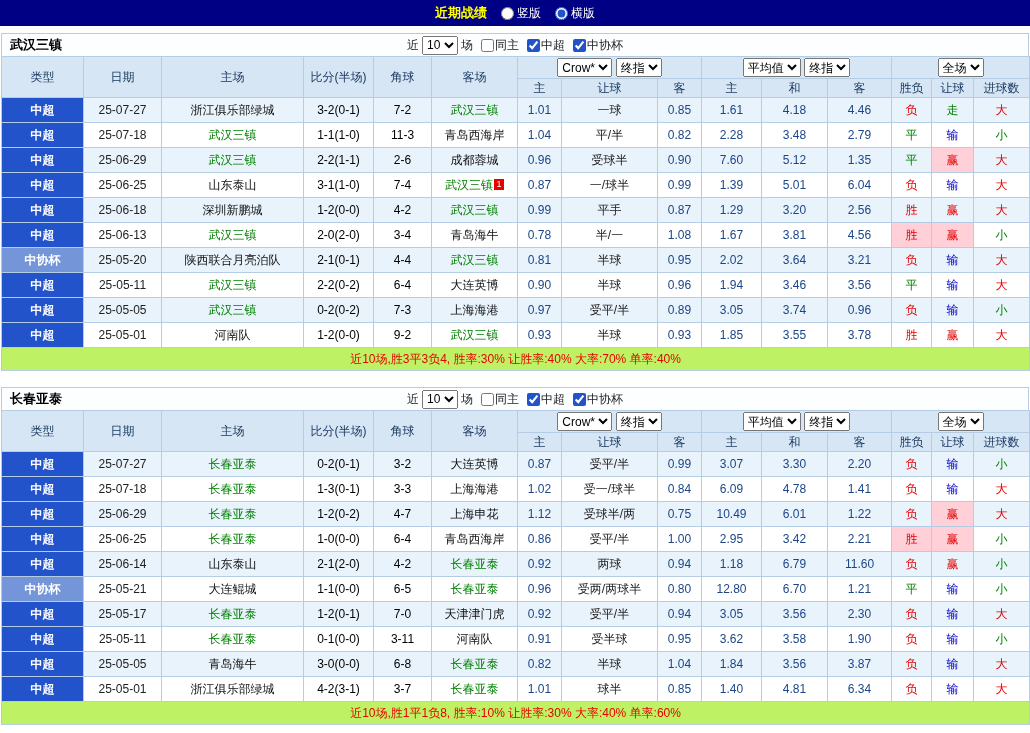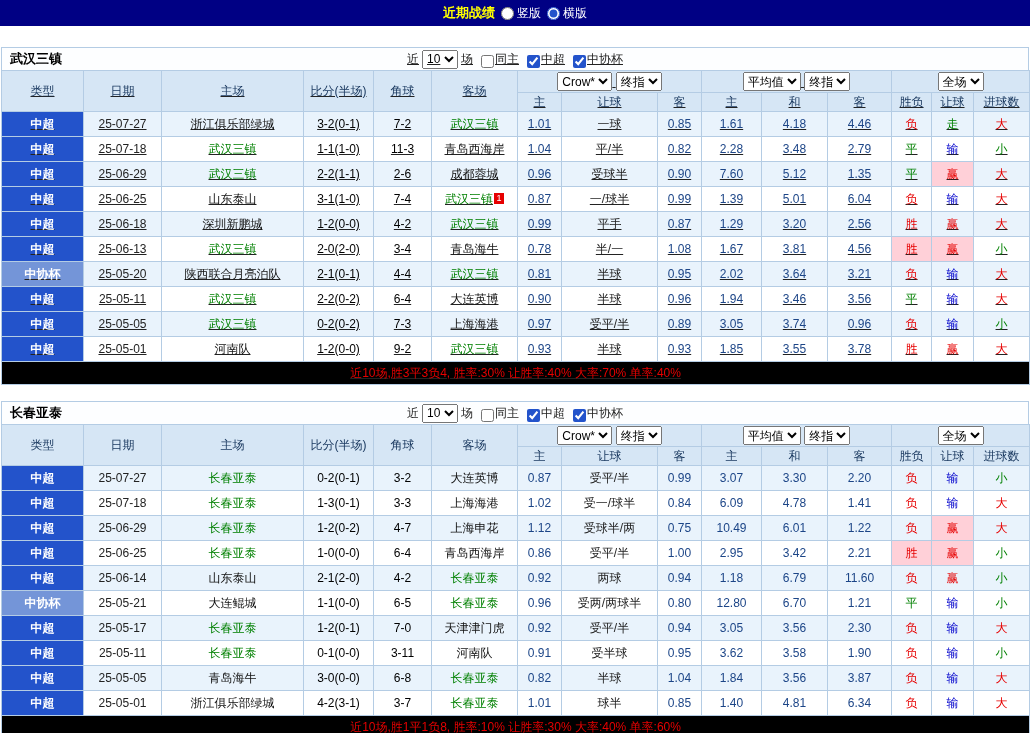--- a/index.html
+++ b/index.html
@@ -3,36 +3,36 @@
 <meta charset="utf-8">
 <style>
   * { box-sizing: border-box; }
   html,body { margin:0; padding:0; }
   body {
     width:1030px; height:733px; overflow:hidden; background:#fff;
     font-family:"Liberation Sans","DejaVu Sans",sans-serif; font-size:12px; color:#222;
   }
   
   .topbar {
-    height:26px; background:#000084; display:flex; align-items:center; justify-content:center; gap:6px;
+    height:26px; background:#000084; display:flex; align-items:center; justify-content:center; gap:14px;
   }
   .topbar .title { color:#ffff00; font-weight:bold; font-size:13px; }
   .topbar label { color:#ffffff; display:inline-flex; align-items:center; gap:3px; cursor:pointer; }
   .topbar input[type=radio] { width:13px; height:13px; margin:0; accent-color:#2353cb; }
   
   .section { margin:0 1px; }
-  .section.first { margin-top:21px;text-decoration:underline; }
+  .section.first { margin-top:7px; }
   .section.second { margin-top:16px; }
   .section-header {
     height:23px; border:1px solid #b4cce4; border-bottom:none; background:#fdfeff;
     display:flex; align-items:center; position:relative;
   }
   .team-name { position:absolute; left:8px; font-weight:bold; font-size:13px; color:#000; }
   .filters { margin:0 auto; display:flex; align-items:center; gap:3px; color:#222; }
-  .filters label { display:inline-flex; align-items:flex-end; gap:1px; cursor:pointer; }
+  .filters label { display:inline-flex; align-items:center; gap:1px; cursor:pointer; }
   .filters input[type=checkbox] { width:13px; height:13px; margin:0 0 0 5px; accent-color:#2353cb; }
   select { font-size:12px; height:19px; font-family:inherit; }
   
   table { border-collapse:collapse; width:100%; table-layout:fixed; }
   th, td {
     border:1px solid #b4cce4; text-align:center; padding:0;
     white-space:nowrap; overflow:hidden;
   }
   thead th { background:#d6e6f5; color:#17365d; font-weight:normal; }
   thead tr.selrow th { height:22px; }
@@ -50,21 +50,21 @@
   .focal { color:#008000; }
   .teamtxt { color:#111; }
   td.c-red   { color:#e60000; }
   td.c-green { color:#008000; }
   td.c-blue  { color:#0000cc; }
   td.hl { background:#ffd0d8; }
   .badge {
     display:inline-block; background:#e60000; color:#fff; font-size:9px;
     line-height:11px; min-width:10px; height:11px; margin-left:1px; vertical-align:2px;
   }
-  tfoot td.summary { height:23px; background:#000000; color:#e60000; }
+  tfoot td.summary { height:23px; background:#bef264; color:#e60000; }
 </style>
 </head>
 <body>
 
 <div class="topbar">
   <span class="title">近期战绩</span>
   <label>
     <input type="radio" name="layout" style="">
     <span>竖版</span>
   </label>

